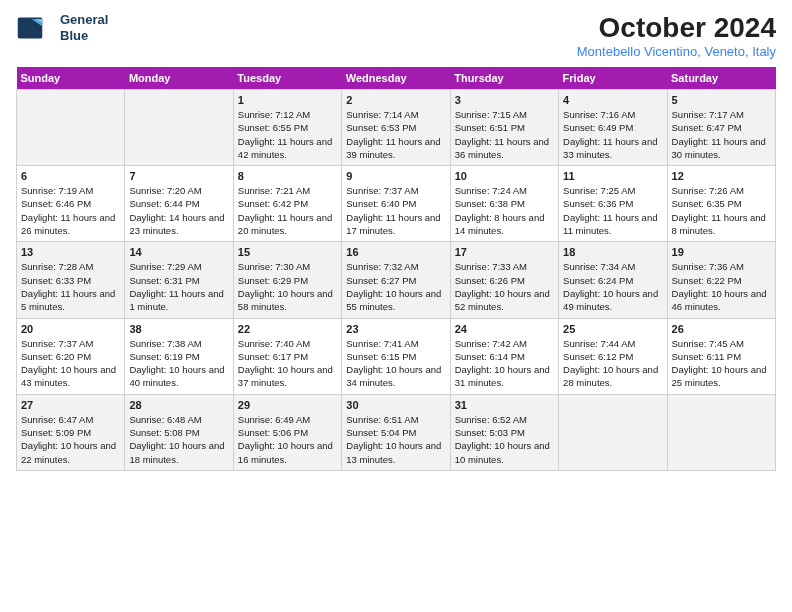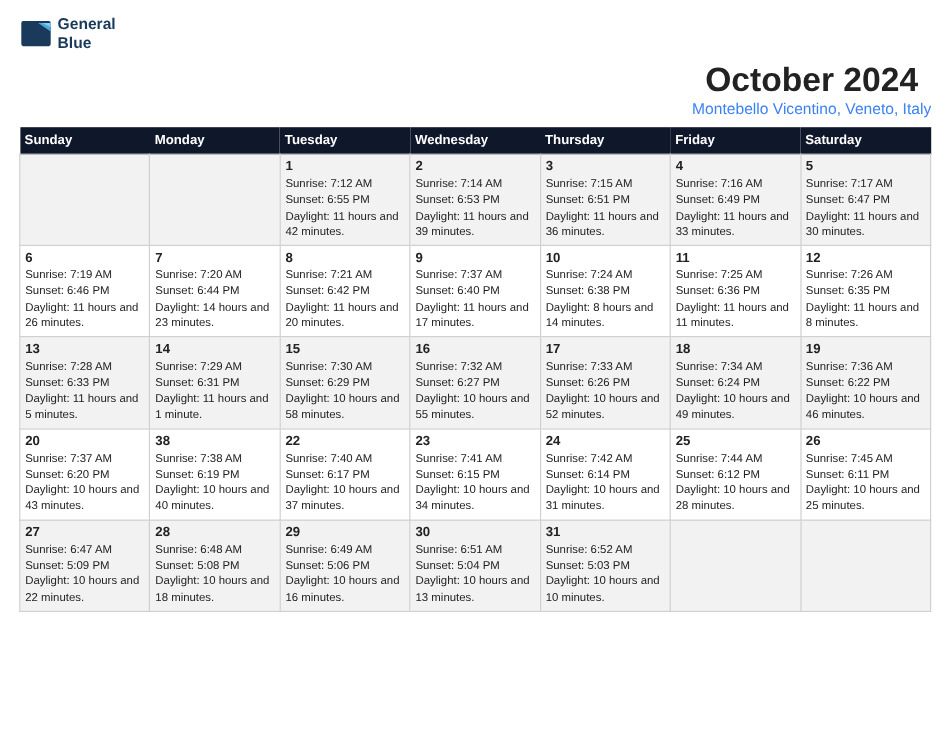--- a/index.html
+++ b/index.html
@@ -16,52 +16,51 @@
     }
     .header {
       display: flex;
       justify-content: space-between;
       align-items: flex-start;
       margin-bottom: 8px;
     }
     .logo {
       display: flex;
       align-items: center;
-      gap: 4px;
+      gap: 16px;
     }
     .logo-text {
       font-size: 13px;
       font-weight: bold;
       color: #1a3a5c;
       line-height: 1.2;
     }
     .logo-icon {
       width: 28px;
       height: 28px;
     }
     .title-block {
-      text-align: center;
-      margin-top: 39px;
+      text-align: right;
     }
     .month-title {
       font-size: 28px;
       font-weight: bold;
       color: #222;
     }
     .location {
       font-size: 13px;
       color: #3b82f6;
     }
     table {
       width: 100%;
       border-collapse: collapse;
       font-size: 9.5px;
     }
     thead th {
-      background-color: #0f172a;
+      background-color: #a21caf;
       color: #fff;
       padding: 5px 4px;
       text-align: left;
       font-size: 11px;
       font-weight: bold;
     }
     tbody td {
       border: 1px solid #d0d0d0;
       vertical-align: top;
       padding: 4px 4px;

